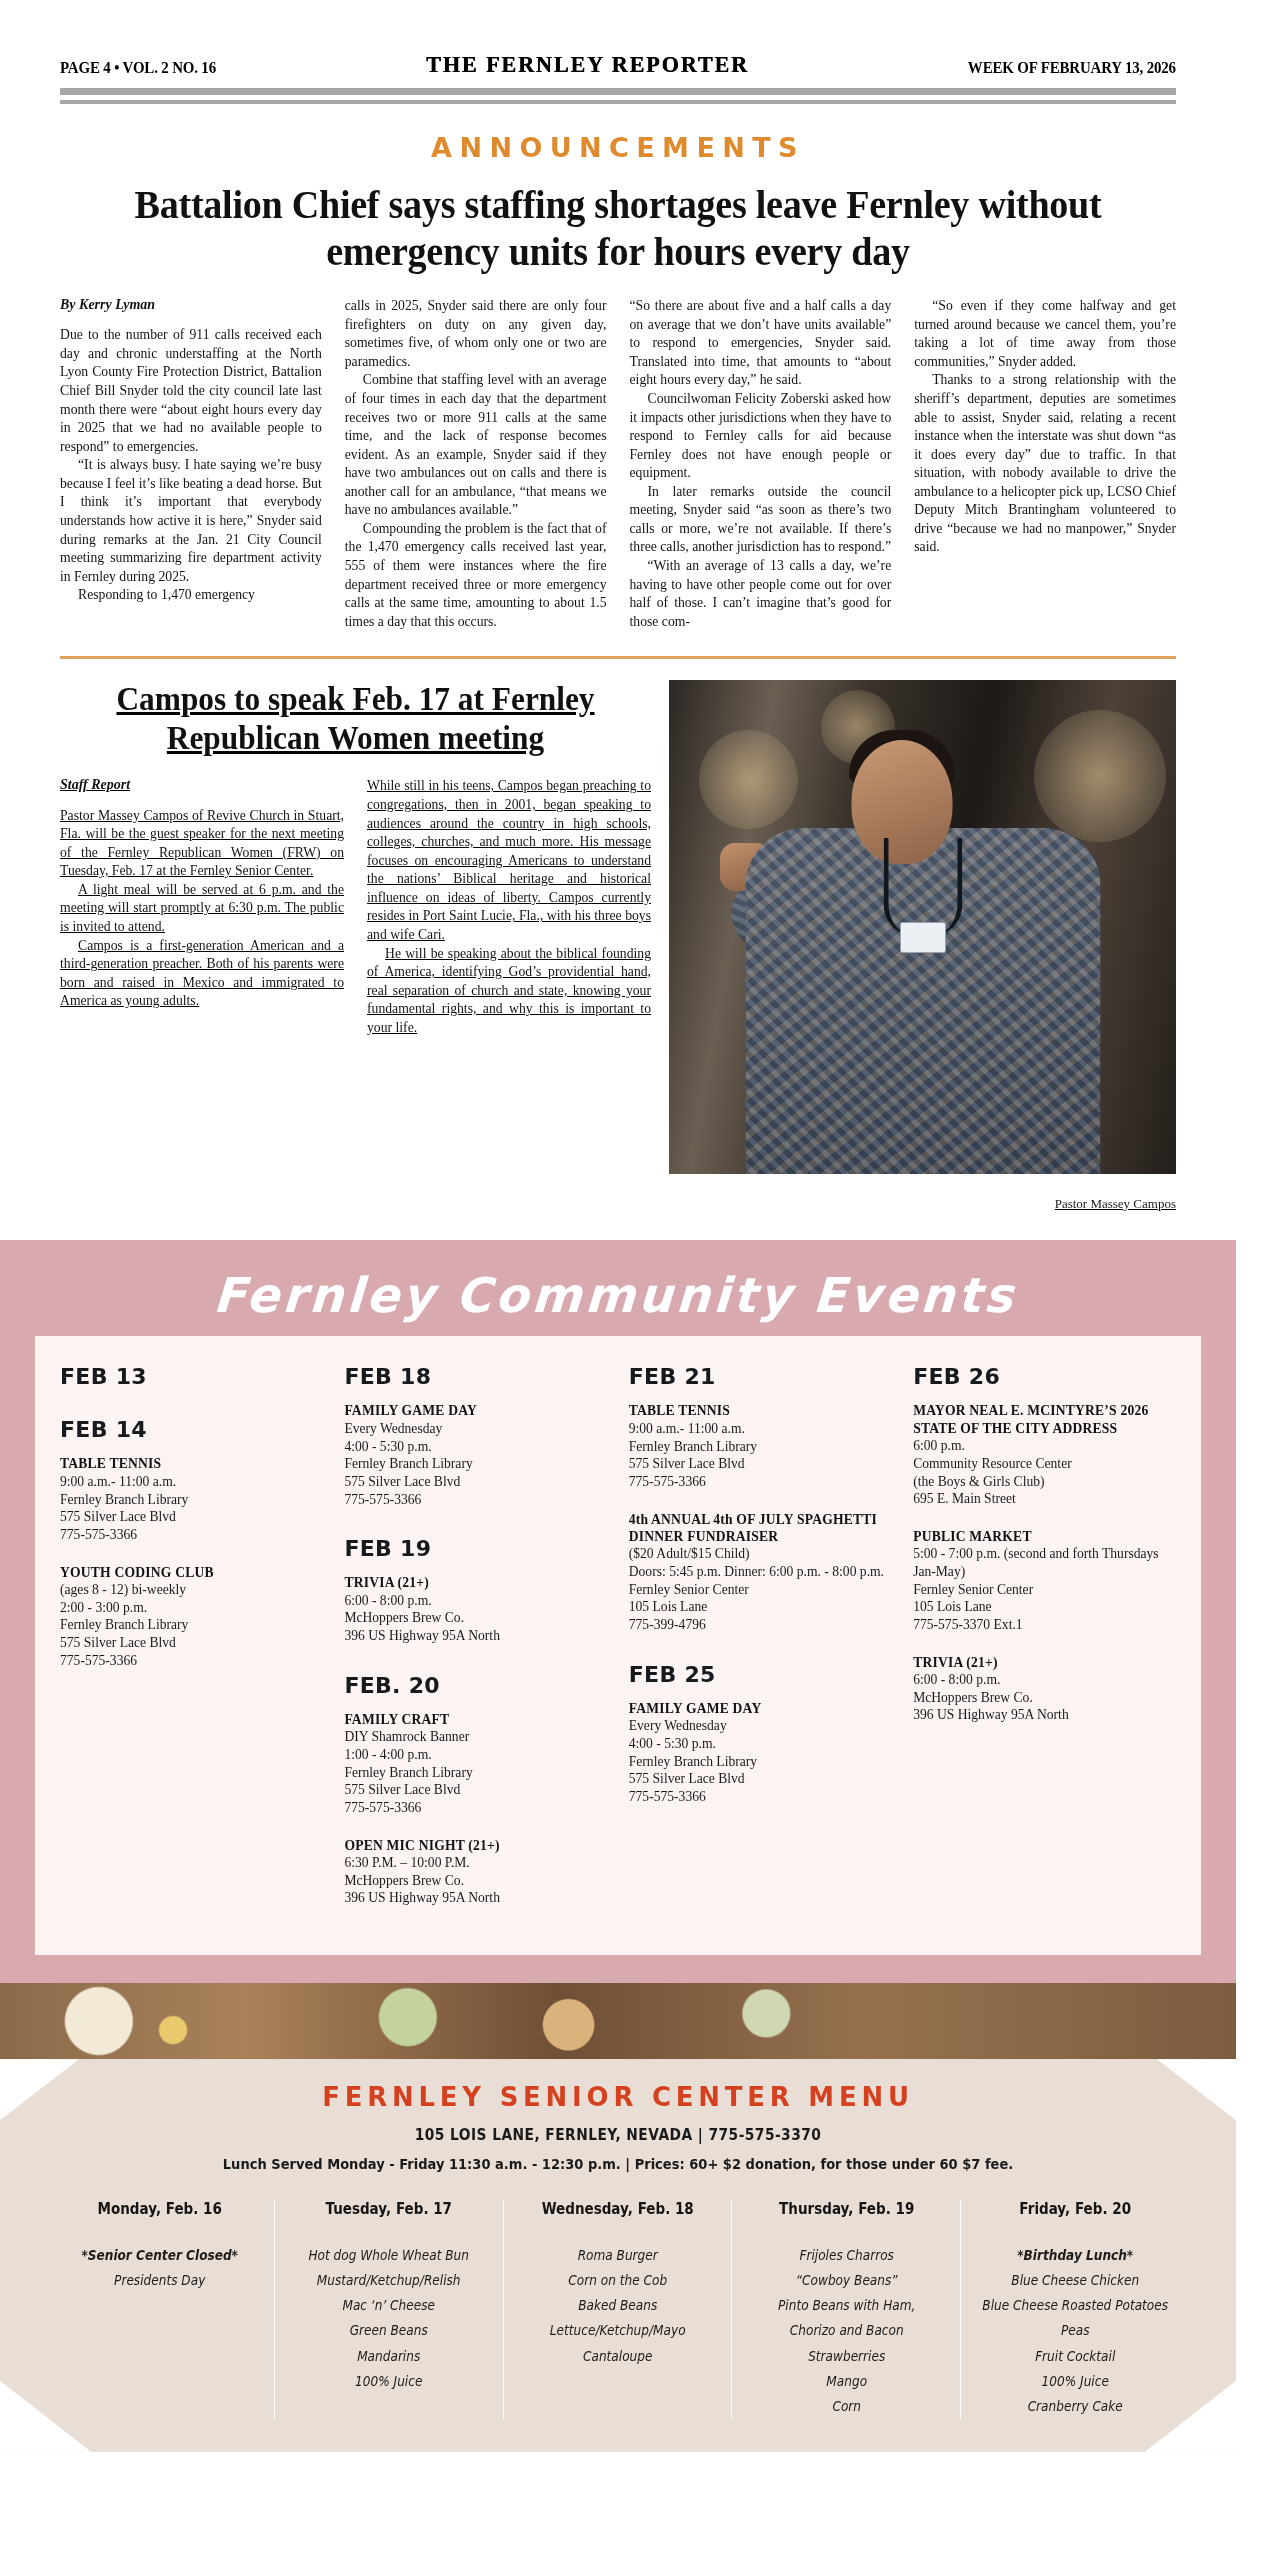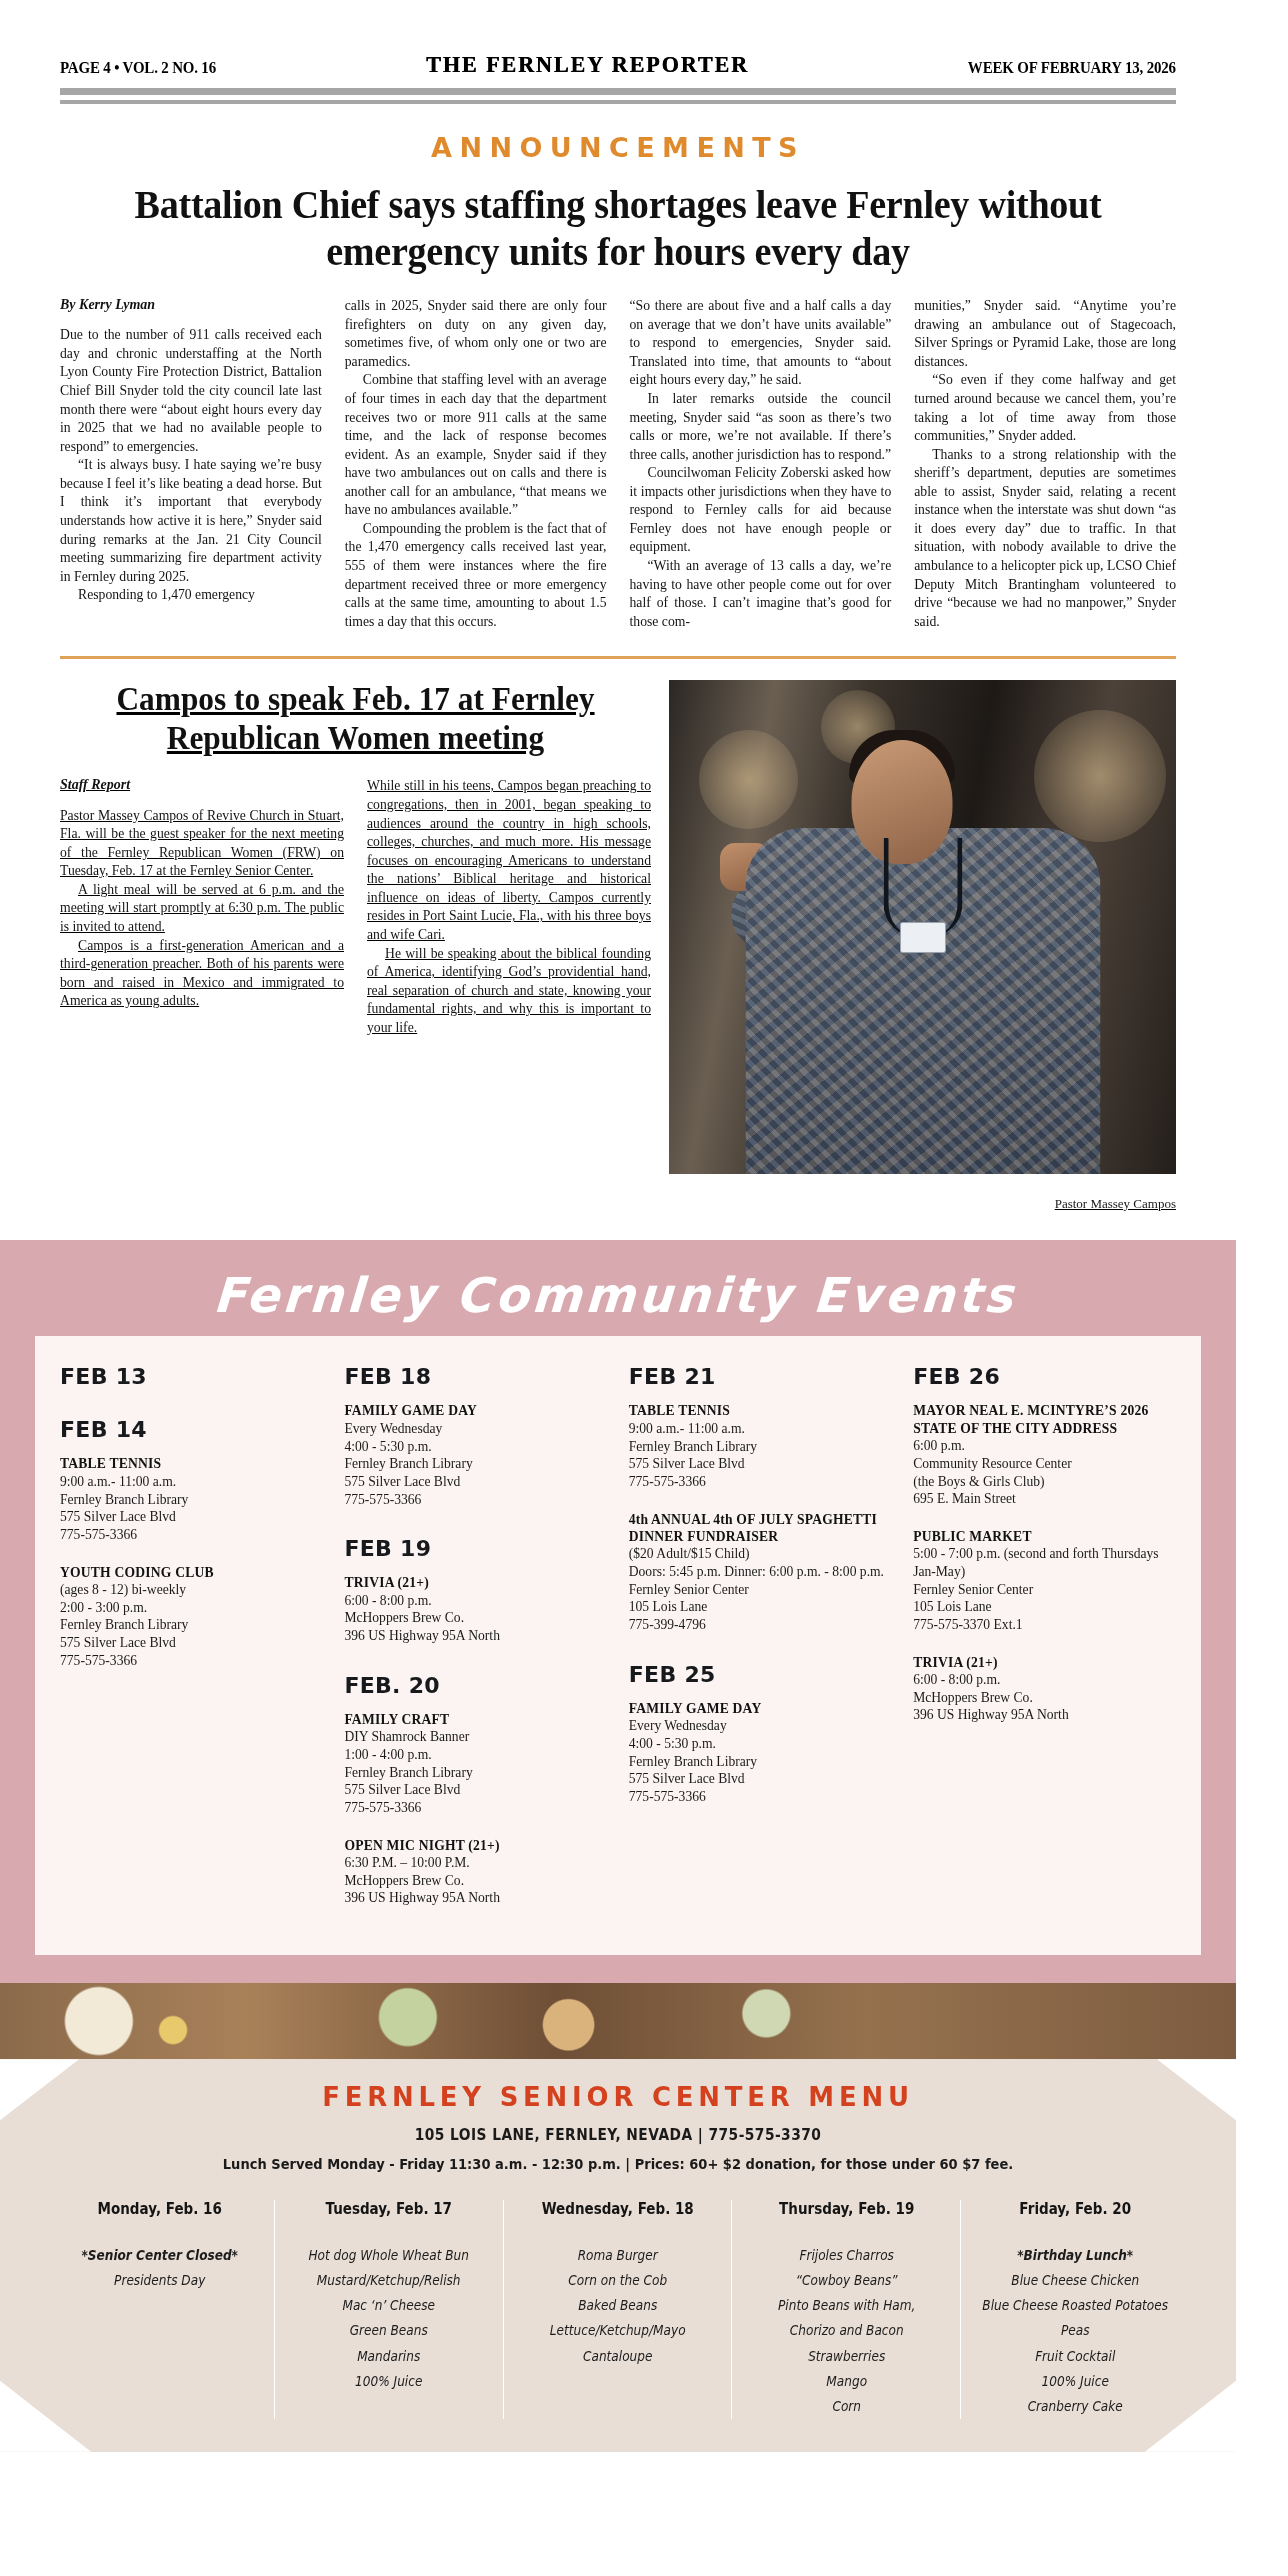--- a/index.html
+++ b/index.html
@@ -373,26 +373,25 @@
       <p>“It is always busy. I hate saying we’re busy because I feel it’s like beating a dead horse. But I think it’s important that everybody understands how active it is here,” Snyder said during remarks at the Jan. 21 City Council meeting summarizing fire department activity in Fernley during 2025.</p>
       <p>Responding to 1,470 emergency</p>
     </div>
     <div class="body-col">
       <p class="first">calls in 2025, Snyder said there are only four firefighters on duty on any given day, sometimes five, of whom only one or two are paramedics.</p>
       <p>Combine that staffing level with an average of four times in each day that the department receives two or more 911 calls at the same time, and the lack of response becomes evident. As an example, Snyder said if they have two ambulances out on calls and there is another call for an ambulance, “that means we have no ambulances available.”</p>
       <p>Compounding the problem is the fact that of the 1,470 emergency calls received last year, 555 of them were instances where the fire department received three or more emergency calls at the same time, amounting to about 1.5 times a day that this occurs.</p>
     </div>
     <div class="body-col">
       <p class="first">“So there are about five and a half calls a day on average that we don’t have units available” to respond to emergencies, Snyder said. Translated into time, that amounts to “about eight hours every day,” he said.</p>
+      <p>Councilwoman Felicity Zoberski asked how it impacts other jurisdictions when they have to respond to Fernley calls for aid because Fernley does not have enough people or equipment.</p>
       <p>In later remarks outside the council meeting, Snyder said “as soon as there’s two calls or more, we’re not available. If there’s three calls, another jurisdiction has to respond.”</p>
-      <p>Councilwoman Felicity Zoberski asked how it impacts other jurisdictions when they have to respond to Fernley calls for aid because Fernley does not have enough people or equipment.</p>
       <p>“With an average of 13 calls a day, we’re having to have other people come out for over half of those. I can’t imagine that’s good for those com-</p>
     </div>
     <div class="body-col">
-      <p class="first">munities,” Snyder said. “Anytime you’re drawing an ambulance out of Stagecoach, Silver Springs or Pyramid Lake, those are long distances.</p>
       <p>“So even if they come halfway and get turned around because we cancel them, you’re taking a lot of time away from those communities,” Snyder added.</p>
       <p>Thanks to a strong relationship with the sheriff’s department, deputies are sometimes able to assist, Snyder said, relating a recent instance when the interstate was shut down “as it does every day” due to traffic. In that situation, with nobody available to drive the ambulance to a helicopter pick up, LCSO Chief Deputy Mitch Brantingham volunteered to drive “because we had no manpower,” Snyder said.</p>
     </div>
   </div>
 
   <div class="divider-orange"></div>
 
   <div class="story2">
     <div>
       <h2 class="sub-headline">Campos to speak Feb. 17 at Fernley Republican Women meeting</h2>

